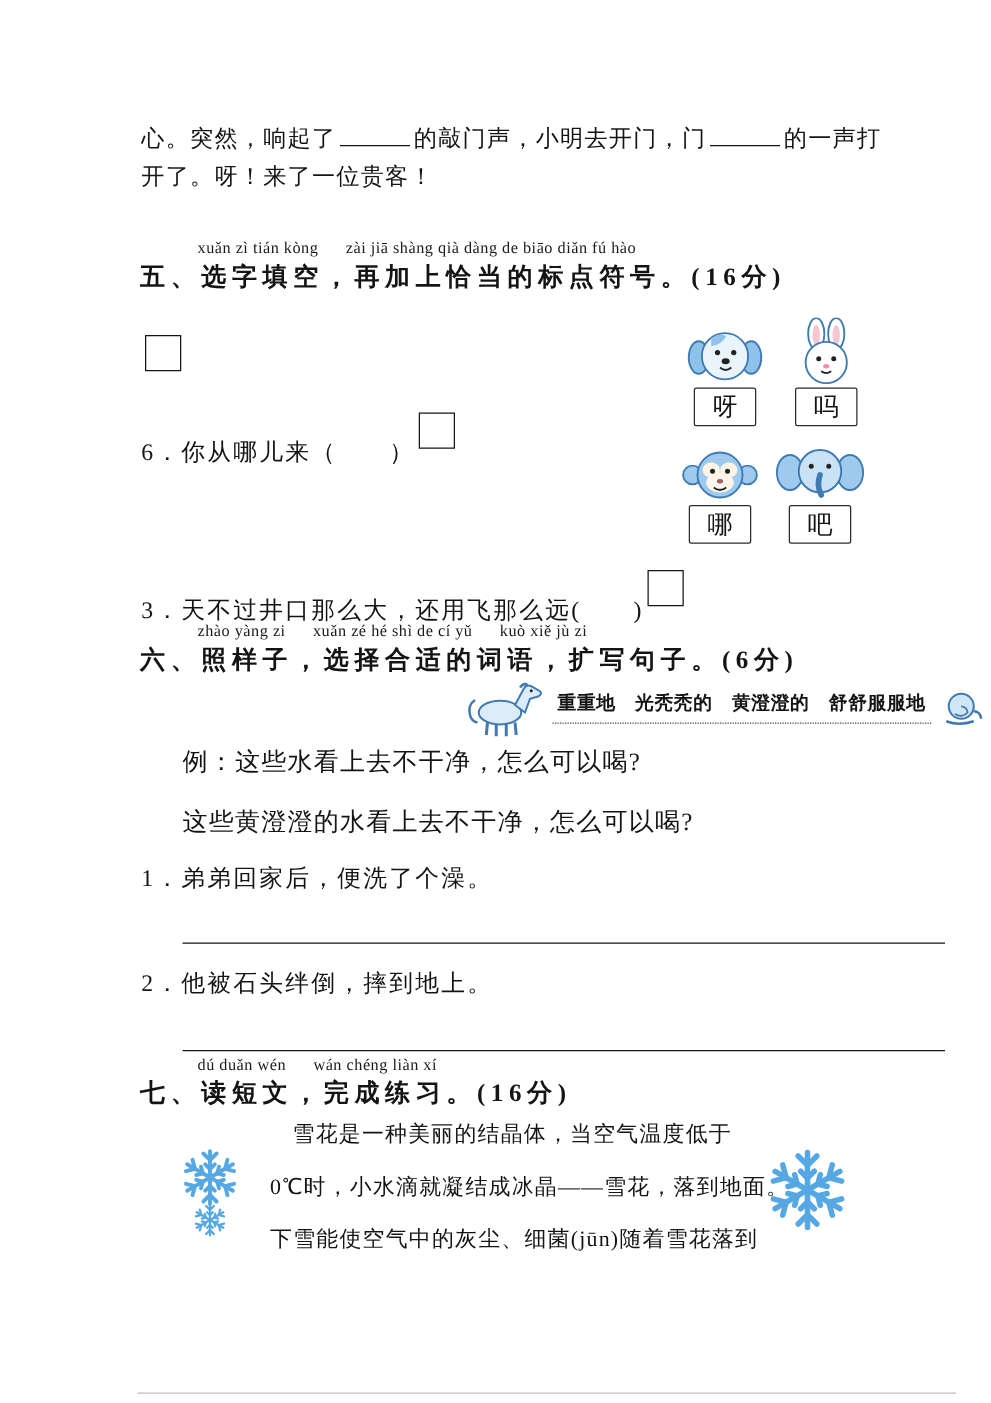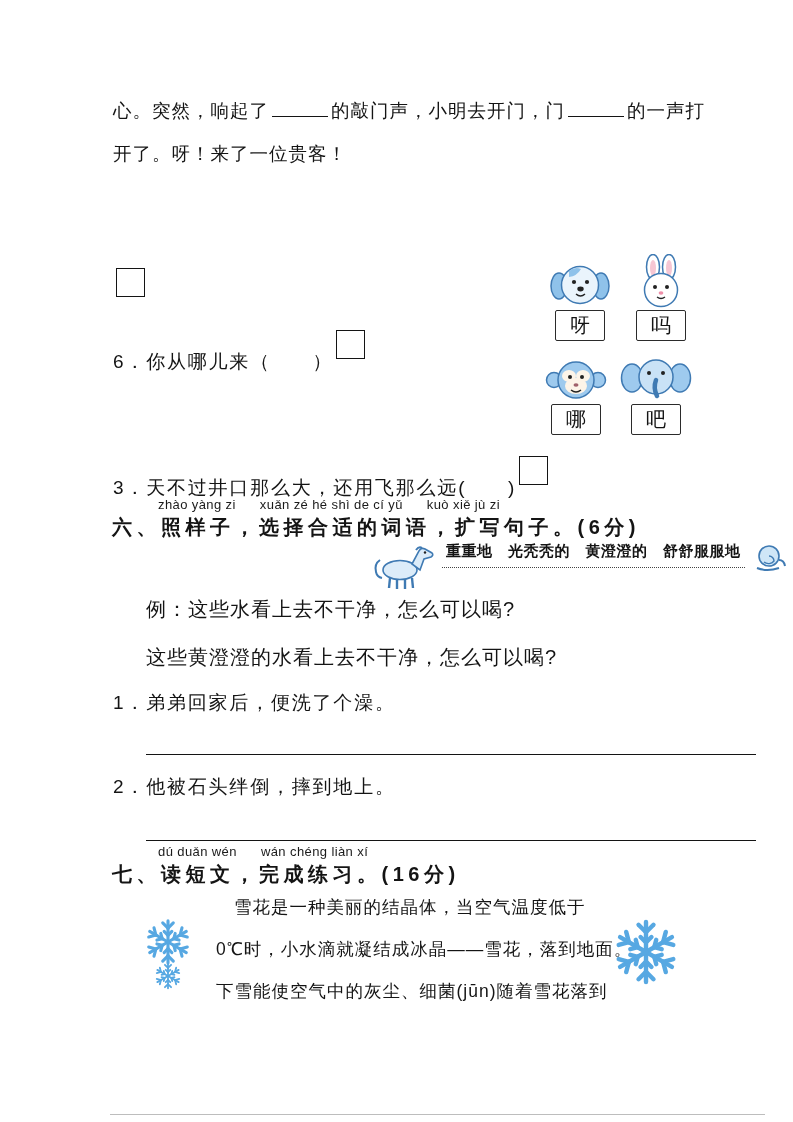--- a/index.html
+++ b/index.html
@@ -1,30 +1,30 @@
 <!DOCTYPE html>
 <html><head>
 <meta charset="utf-8">
 <style>
   *{box-sizing:border-box;margin:0;padding:0}
   html,body{background:#ffffff}
   .page{position:relative;width:793px;height:1122px;background:#fff;
-        font-family:Liberation Sans, sans-serif;color:#141414;overflow:hidden}
+        font-family:Liberation Serif, serif;color:#141414;overflow:hidden}
   .abs{position:absolute}
   .intro-line{font-size:18.5px;letter-spacing:1px;white-space:nowrap}
   .blank{display:inline-block;width:56px;height:.95em;border-bottom:1.6px solid #141414;margin:0 3px}
   .pinyin{font-size:13px;letter-spacing:.4px;white-space:pre;color:#1a1a1a}
   .sec-title{font-size:20px;font-weight:bold;letter-spacing:4.5px;white-space:nowrap}
   .q-item{font-size:19px;letter-spacing:1.8px;white-space:nowrap}
   .punc-box{display:inline-block;width:29px;height:29px;border:1.3px solid #141414;
             vertical-align:9px;margin-left:3px;background:#fff}
   .animal-card{position:absolute;display:flex;flex-direction:column;align-items:center;gap:2px}
   .sign{min-width:50px;height:31px;padding:0 6px;border:1.6px solid #2b2b2b;border-radius:2px;
         background:#fff;display:flex;align-items:center;justify-content:center;font-size:20px}
-  .wordbank{display:flex;align-items:flex-start;gap:8px}
+  .wordbank{display:flex;align-items:center;gap:8px}
   .wb-words{font-size:15px;font-weight:bold;letter-spacing:.5px;white-space:pre;
             border-bottom:1.6px dotted #444;padding:0 4px 6px}
   .ex-line{font-size:20px;letter-spacing:1px;white-space:nowrap}
   .answer-line{border-bottom:1.3px solid #141414;height:0}
   .para-line{font-size:17.5px;letter-spacing:1px;line-height:42px;white-space:nowrap}
   .page-edge{border-bottom:1px solid #bdbdbd}
   svg{display:block}
 </style>
 </head>
 <body>
@@ -45,23 +45,25 @@
       <use href="#sf-branch" transform="rotate(180)"></use>
       <use href="#sf-branch" transform="rotate(240)"></use>
       <use href="#sf-branch" transform="rotate(300)"></use>
     </symbol>
   </svg>
 
   <div class="abs" style="left:113px;top:98px;width:620px">
     <div class="intro-line">
       <span>心。突然，响起了</span><span class="blank"></span><span>的敲门声，小明去开门，门</span><span class="blank"></span><span>的一声打</span>
     </div>
-    <div class="intro-line" style="margin-top:18px">开了。呀！来了一位贵客！</div>
+    <div class="intro-line" style="margin-top:5px">开了。呀！来了一位贵客！</div>
   </div>
 
+  <div class="abs pinyin" style="left:158px;top:190px">xuǎn zì tián kòng      zài jiā shàng qià dàng de biāo diǎn fú hào</div>
+  <div class="abs sec-title" style="left:112px;top:208px">五、选字填空，再加上恰当的标点符号。(16分)</div>
 
   <div class="abs q-item" style="left:113px;top:268px">
     <span class="punc-box"></span>
   </div>
   <div class="abs q-item" style="left:113px;top:330px">
     <span>6．你从哪儿来（　　）</span><span class="punc-box"></span>
   </div>
   <div class="abs q-item" style="left:113px;top:456px">
     <span>3．天不过井口那么大，还用飞那么远(　　)</span><span class="punc-box"></span>
   </div>

